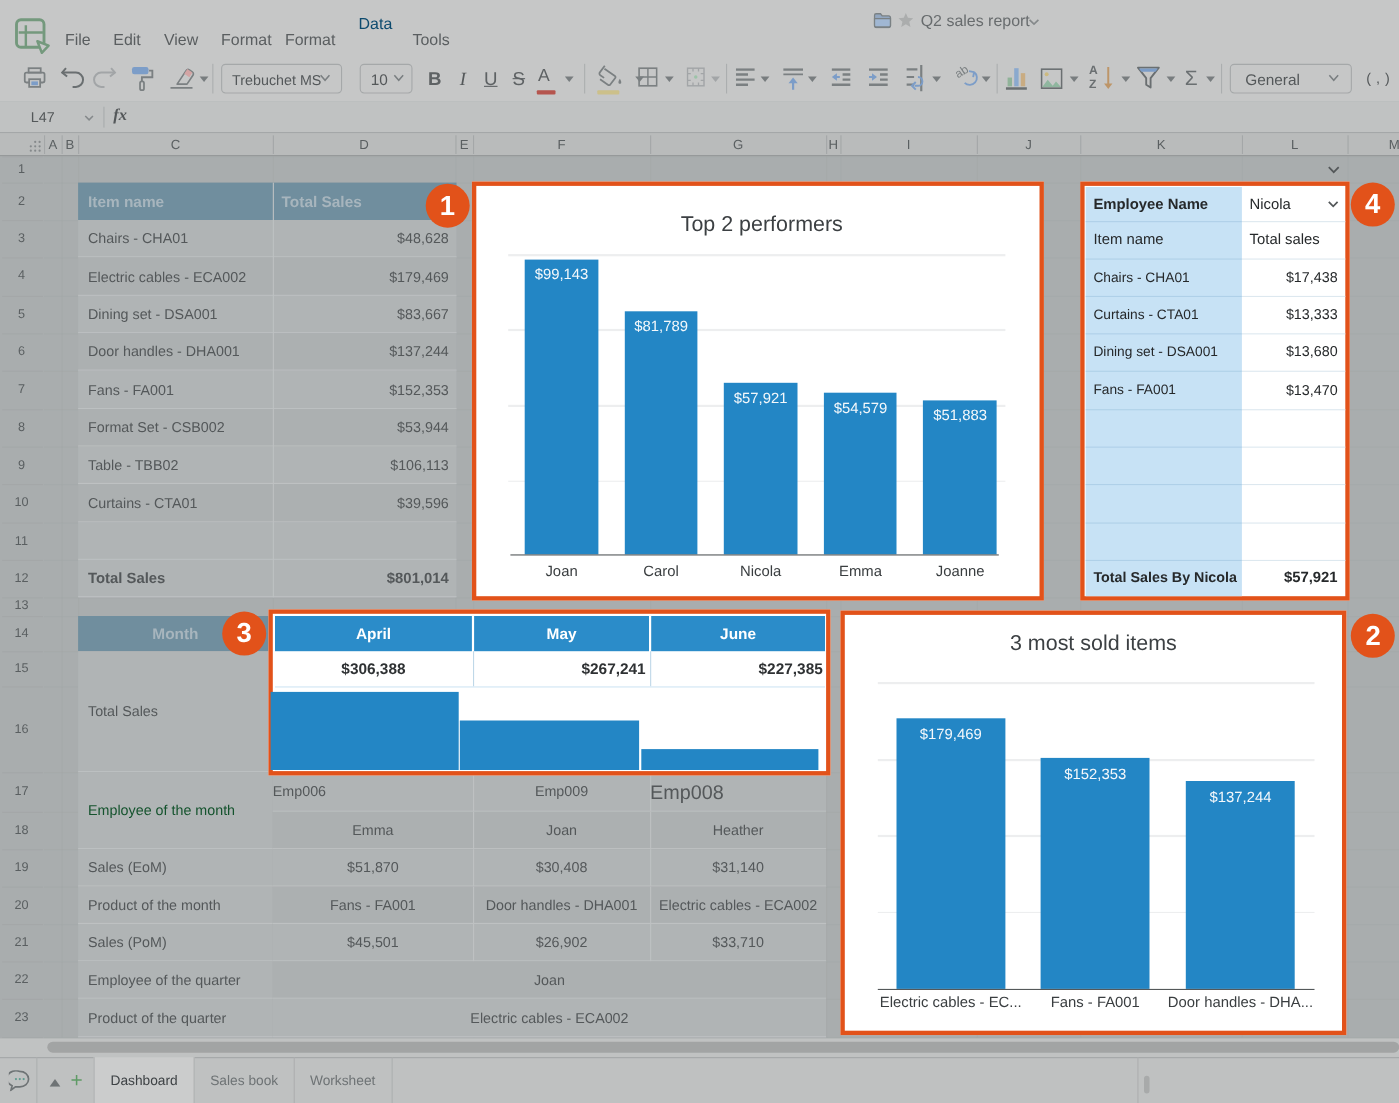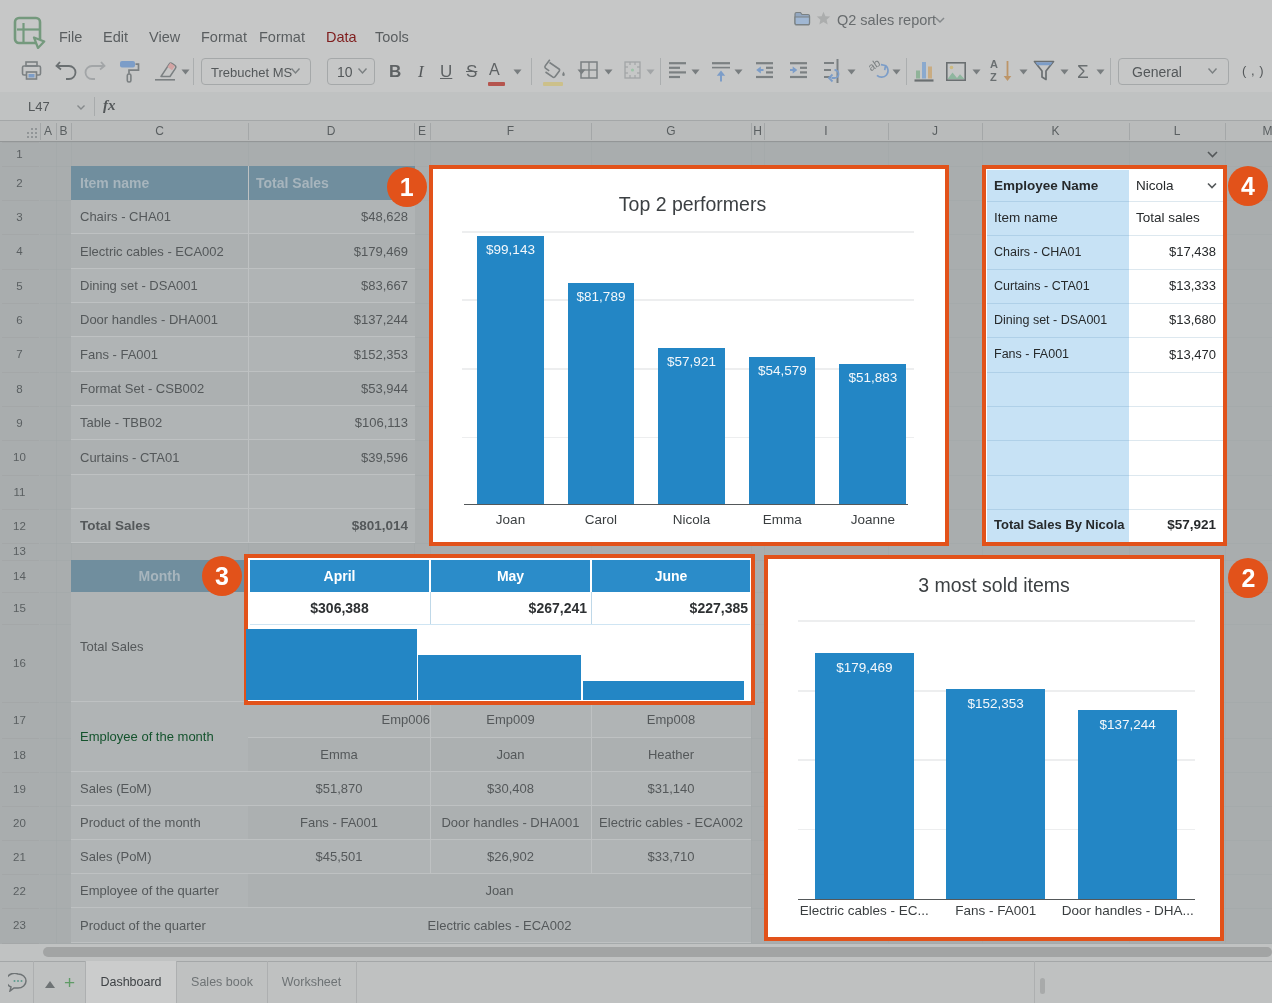--- a/index.html
+++ b/index.html
@@ -18,21 +18,21 @@
 <rect x="2" y="2" width="25" height="25" rx="4" fill="none" stroke="#74997D" stroke-width="2.6"></rect>
 <line x1="10.5" y1="7" x2="10.5" y2="26" stroke="#74997D" stroke-width="2.2"></line>
 <line x1="4" y1="13.5" x2="26" y2="13.5" stroke="#74997D" stroke-width="2.2"></line>
 <path d="M21 21.5 L31.2 25.5 L25 32 Z" fill="#C6C7C7" stroke="#74997D" stroke-width="2.2" stroke-linejoin="round"></path>
 </svg>
 <div class="abs" style="left:59px;top:29px;font-size:14.5px;color:#5A5E60">File</div>
 <div class="abs" style="left:103px;top:29px;font-size:14.5px;color:#5A5E60">Edit</div>
 <div class="abs" style="left:149px;top:29px;font-size:14.5px;color:#5A5E60">View</div>
 <div class="abs" style="left:201px;top:29px;font-size:14.5px;color:#5A5E60">Format</div>
 <div class="abs" style="left:259px;top:29px;font-size:14.5px;color:#5A5E60">Format</div>
-<div class="abs" style="left:326px;top:29px;font-size:14.5px;color:#7f1d1d">Data</div>
+<div class="abs" style="left:326px;top:14px;font-size:14.5px;color:#0c4a6e">Data</div>
 <div class="abs" style="left:375px;top:29px;font-size:14.5px;color:#5A5E60">Tools</div>
 <svg class="abs" style="left:794px;top:11px" width="17" height="15" viewBox="0 0 17 15">
 <path d="M1 3 a1.5 1.5 0 0 1 1.5-1.5 h4 l1.5 2 h6 a1.5 1.5 0 0 1 1.5 1.5 v7.5 a1.5 1.5 0 0 1-1.5 1.5 h-11.5 a1.5 1.5 0 0 1-1.5-1.5 Z" fill="#93A7C0" stroke="#7A8184" stroke-width="1.2"></path>
 <path d="M1 6 h14.5 v6 a1.5 1.5 0 0 1-1.5 1.5 h-11.5 a1.5 1.5 0 0 1-1.5-1.5 Z" fill="#A0B7D3" stroke="#7A8184" stroke-width="1.2"></path>
 </svg>
 <svg class="abs" style="left:816px;top:11px" width="15" height="15" viewBox="0 0 15 15">
 <path d="M7.5 0.8 L9.4 5.2 L14.2 5.6 L10.6 8.8 L11.7 13.5 L7.5 11 L3.3 13.5 L4.4 8.8 L0.8 5.6 L5.6 5.2 Z" fill="#ABADAD"></path>
 </svg>
 <div class="abs" style="left:837px;top:12px;font-size:14.5px;color:#686C6E">Q2 sales report</div>
 <svg class="abs" style="left:934px;top:16px" width="12" height="8" viewBox="0 0 12 8">
@@ -383,23 +383,23 @@
 <div class="abs" style="left:80px;top:772px;height:34px;line-height:34px;font-size:13px;color:#54585A">Sales (EoM)</div>
 <div class="abs" style="left:71px;top:806px;width:177px;height:34px;background:#B0B4B5;border-bottom:1px solid #BEC1C2"></div>
 <div class="abs" style="left:80px;top:806px;height:34px;line-height:34px;font-size:13px;color:#54585A">Product of the month</div>
 <div class="abs" style="left:71px;top:840px;width:177px;height:34px;background:#B0B4B5;border-bottom:1px solid #BEC1C2"></div>
 <div class="abs" style="left:80px;top:840px;height:34px;line-height:34px;font-size:13px;color:#54585A">Sales (PoM)</div>
 <div class="abs" style="left:71px;top:874px;width:177px;height:34px;background:#B0B4B5;border-bottom:1px solid #BEC1C2"></div>
 <div class="abs" style="left:80px;top:874px;height:34px;line-height:34px;font-size:13px;color:#54585A">Employee of the quarter</div>
 <div class="abs" style="left:71px;top:908px;width:177px;height:35px;background:#B0B4B5;border-bottom:1px solid #BEC1C2"></div>
 <div class="abs" style="left:80px;top:908px;height:35px;line-height:35px;font-size:13px;color:#54585A">Product of the quarter</div>
 <div class="abs" style="left:248px;top:702px;width:503px;height:36px;background:#B0B4B5;border-bottom:1px solid #BEC1C2"></div>
-<div class="abs" style="left:248px;top:702px;width:182px;height:36px;line-height:36px;text-align:right;font-size:13px;color:#54585A">Emp006</div>
+<div class="abs" style="left:248px;top:702px;width:182px;height:36px;line-height:36px;text-align:left;font-size:13px;color:#54585A">Emp006</div>
 <div class="abs" style="left:430px;top:702px;width:161px;height:36px;line-height:36px;text-align:center;font-size:13px;color:#54585A">Emp009</div>
-<div class="abs" style="left:591px;top:702px;width:160px;height:24px;line-height:36px;text-align:center;font-size:13px;color:#54585A">Emp008</div>
+<div class="abs" style="left:591px;top:702px;width:160px;height:24px;line-height:36px;font-size:18px;color:#54585A">Emp008</div>
 <div class="abs" style="left:430px;top:702px;width:1px;height:36px;background:#BEC1C2"></div>
 <div class="abs" style="left:591px;top:702px;width:1px;height:36px;background:#BEC1C2"></div>
 <div class="abs" style="left:248px;top:738px;width:503px;height:34px;background:#ACB0B1;border-bottom:1px solid #BEC1C2"></div>
 <div class="abs" style="left:248px;top:738px;width:182px;height:34px;line-height:34px;text-align:center;font-size:13px;color:#54585A">Emma</div>
 <div class="abs" style="left:430px;top:738px;width:161px;height:34px;line-height:34px;text-align:center;font-size:13px;color:#54585A">Joan</div>
 <div class="abs" style="left:591px;top:738px;width:160px;height:34px;line-height:34px;text-align:center;font-size:13px;color:#54585A">Heather</div>
 <div class="abs" style="left:430px;top:738px;width:1px;height:34px;background:#BEC1C2"></div>
 <div class="abs" style="left:591px;top:738px;width:1px;height:34px;background:#BEC1C2"></div>
 <div class="abs" style="left:248px;top:772px;width:503px;height:34px;background:#B0B4B5;border-bottom:1px solid #BEC1C2"></div>
 <div class="abs" style="left:248px;top:772px;width:182px;height:34px;line-height:34px;text-align:center;font-size:13px;color:#54585A">$51,870</div>

